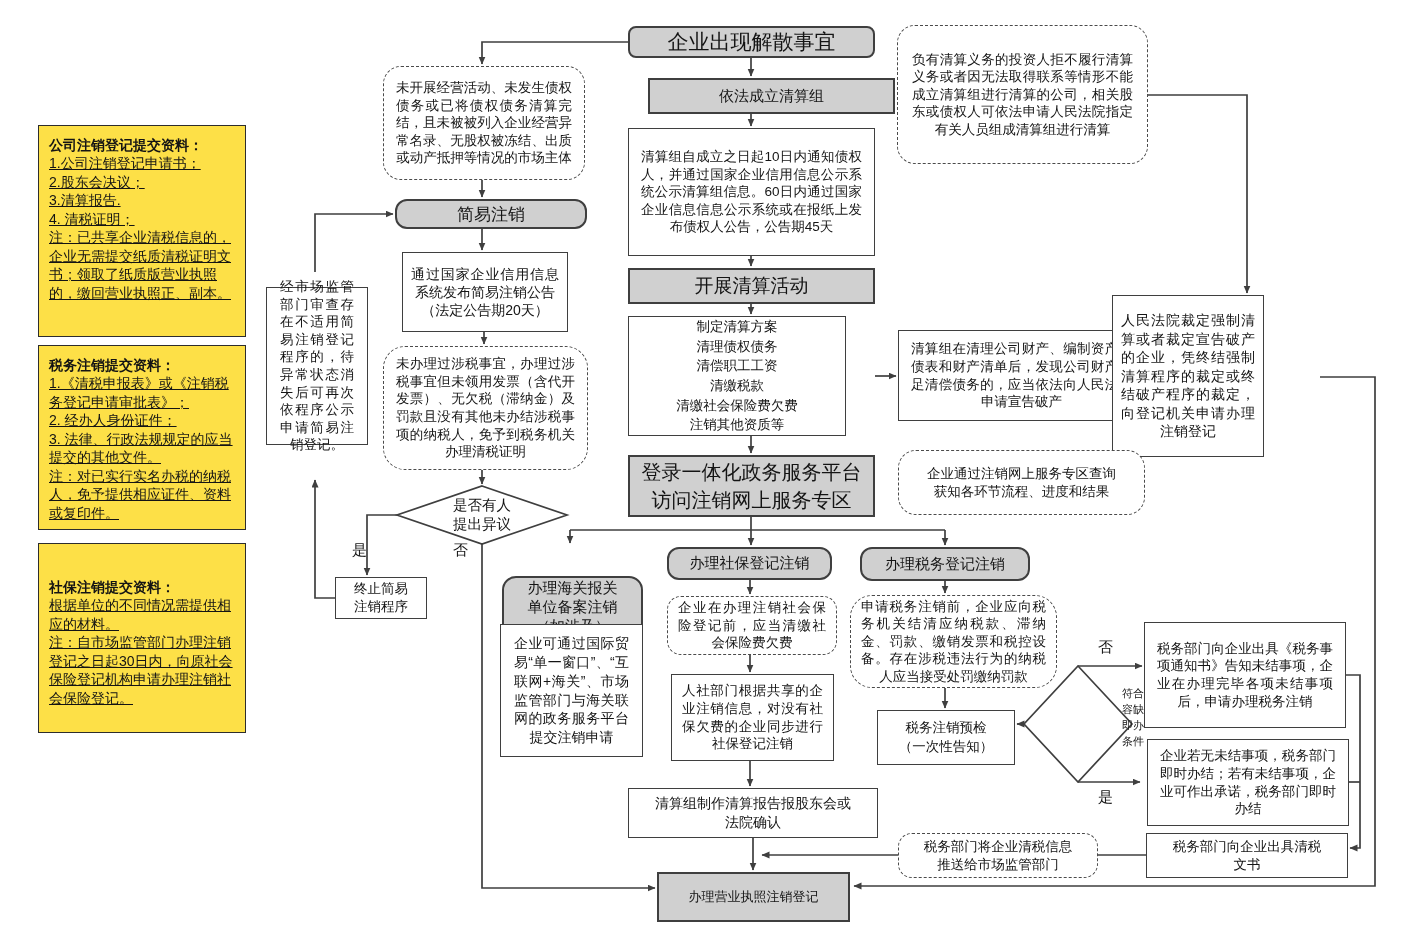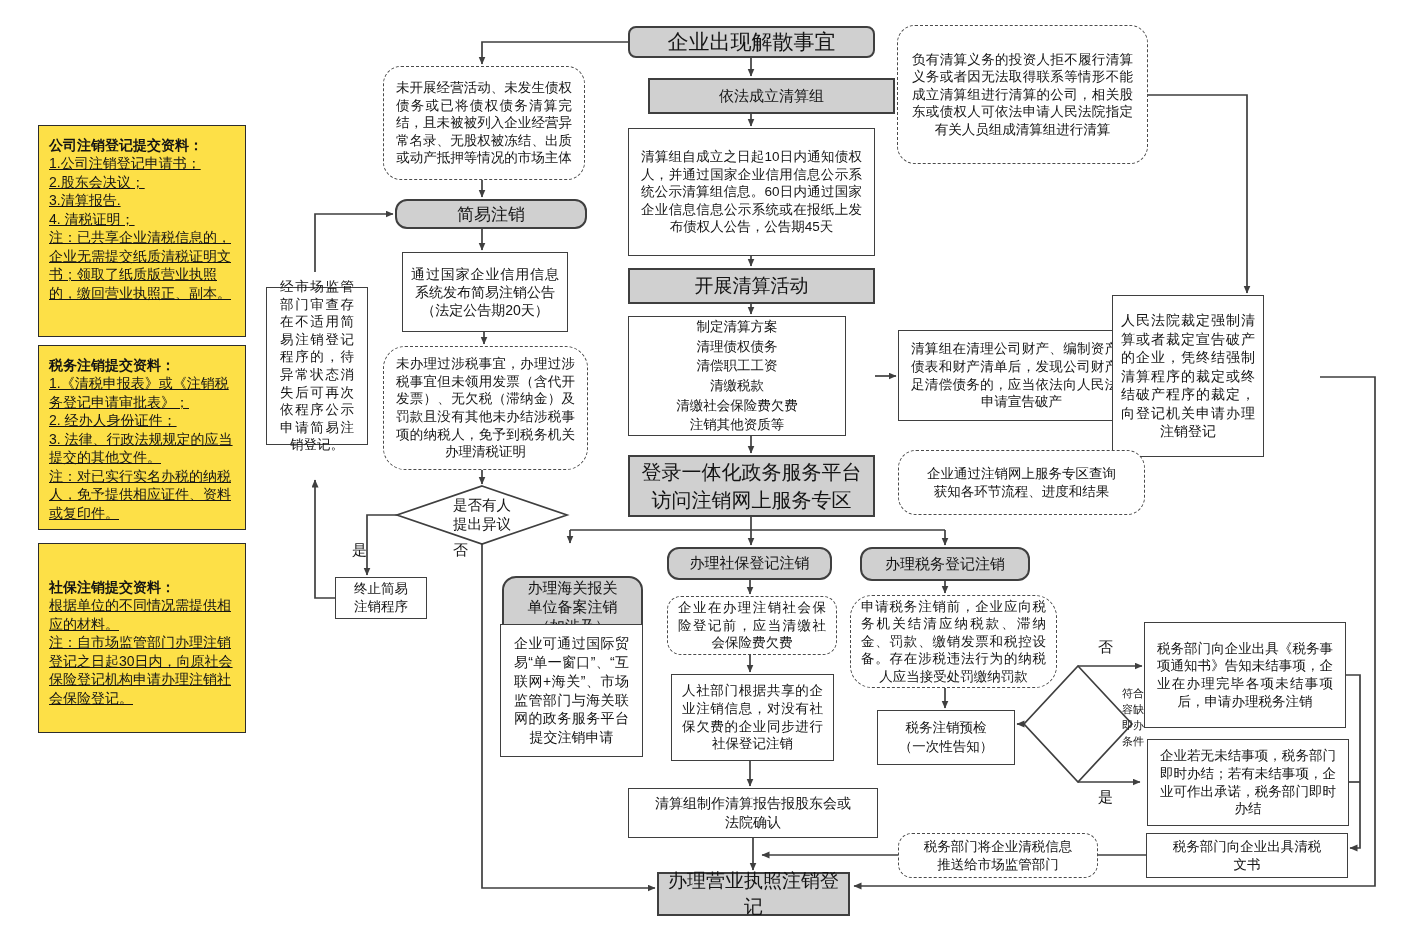--- a/index.html
+++ b/index.html
@@ -212,21 +212,21 @@
     </div>
   <div class="node d ctr body13" style="left:898px;top:833px;width:200px;height:45px;border-radius:14px;">
       <span>税务部门将企业清税信息
 推送给市场监管部门</span>
     </div>
 
   <div class="node w ctr" style="left:628px;top:788px;width:250px;height:50px;font-size:14px;line-height:1.35;">
       <span>清算组制作清算报告报股东会或
 法院确认</span>
     </div>
-  <div class="node g ctr" style="left:657px;top:872px;width:193px;height:44px;border-width:2.5px;font-size:19px;">
+  <div class="node g ctr" style="left:657px;top:872px;width:193px;height:50px;border-width:2.5px;font-size:13px;">
       <span>办理营业执照注销登记</span>
     </div>
 
   <div class="elabel" style="left:352px;top:541px;">是</div>
   <div class="elabel" style="left:453px;top:541px;">否</div>
   <div class="elabel" style="left:1098px;top:638px;">否</div>
   <div class="elabel" style="left:1098px;top:788px;">是</div>
 
 </div>
 

